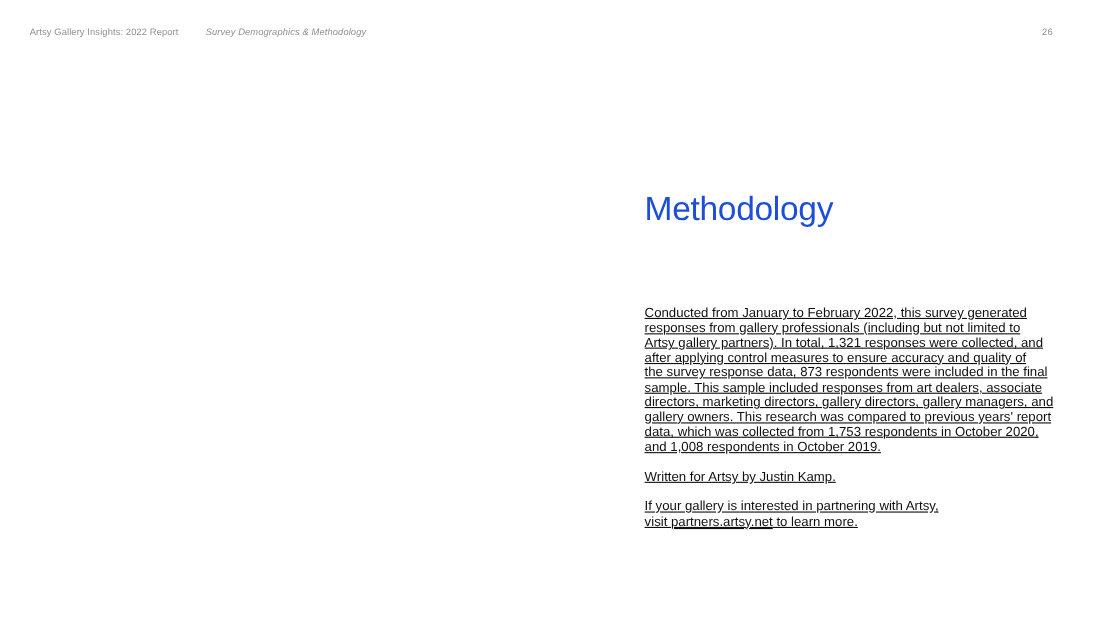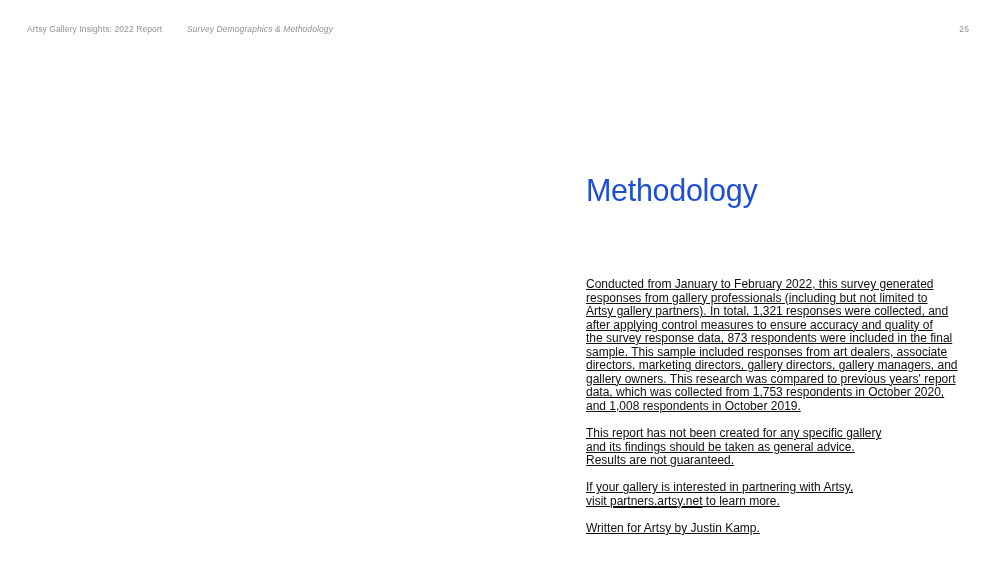--- a/index.html
+++ b/index.html
@@ -15,21 +15,21 @@
     background: #ffffff;
     font-family: "Liberation Sans", "DejaVu Sans", sans-serif;
     overflow: hidden;
   }
 
   
   .page-header {
     position: absolute;
     top: 24px;
     left: 0;
-    right: 4px;
+    right: 16px;
     height: 12px;
   }
   .hdr {
     position: absolute;
     top: 0;
     font-size: 8.5px;
     line-height: 10px;
     color: #919191;
     letter-spacing: 0.1px;
     white-space: nowrap;
@@ -92,24 +92,21 @@
 responses from gallery professionals (including but not limited to
 Artsy gallery partners). In total, 1,321 responses were collected, and
 after applying control measures to ensure accuracy and quality of
 the survey response data, 873 respondents were included in the final
 sample. This sample included responses from art dealers, associate
 directors, marketing directors, gallery directors, gallery managers, and
 gallery owners. This research was compared to previous years' report
 data, which was collected from 1,753 respondents in October 2020,
 and 1,008 respondents in October 2019.</p>
 
-      <p>This report has not been created for any specific gallery
-and its findings should be taken as general advice.
-Results are not guaranteed.</p>
+
+      <p>Written for Artsy by Justin Kamp.</p>
 
       <p><span>If your gallery is interested in partnering with Artsy,
 visit </span><a class="link" href="#">partners.artsy.net</a><span> to learn more.</span></p>
-
-      <p>Written for Artsy by Justin Kamp.</p>
     </div>
   </main>
 
 </div>
 
 </body></html>

